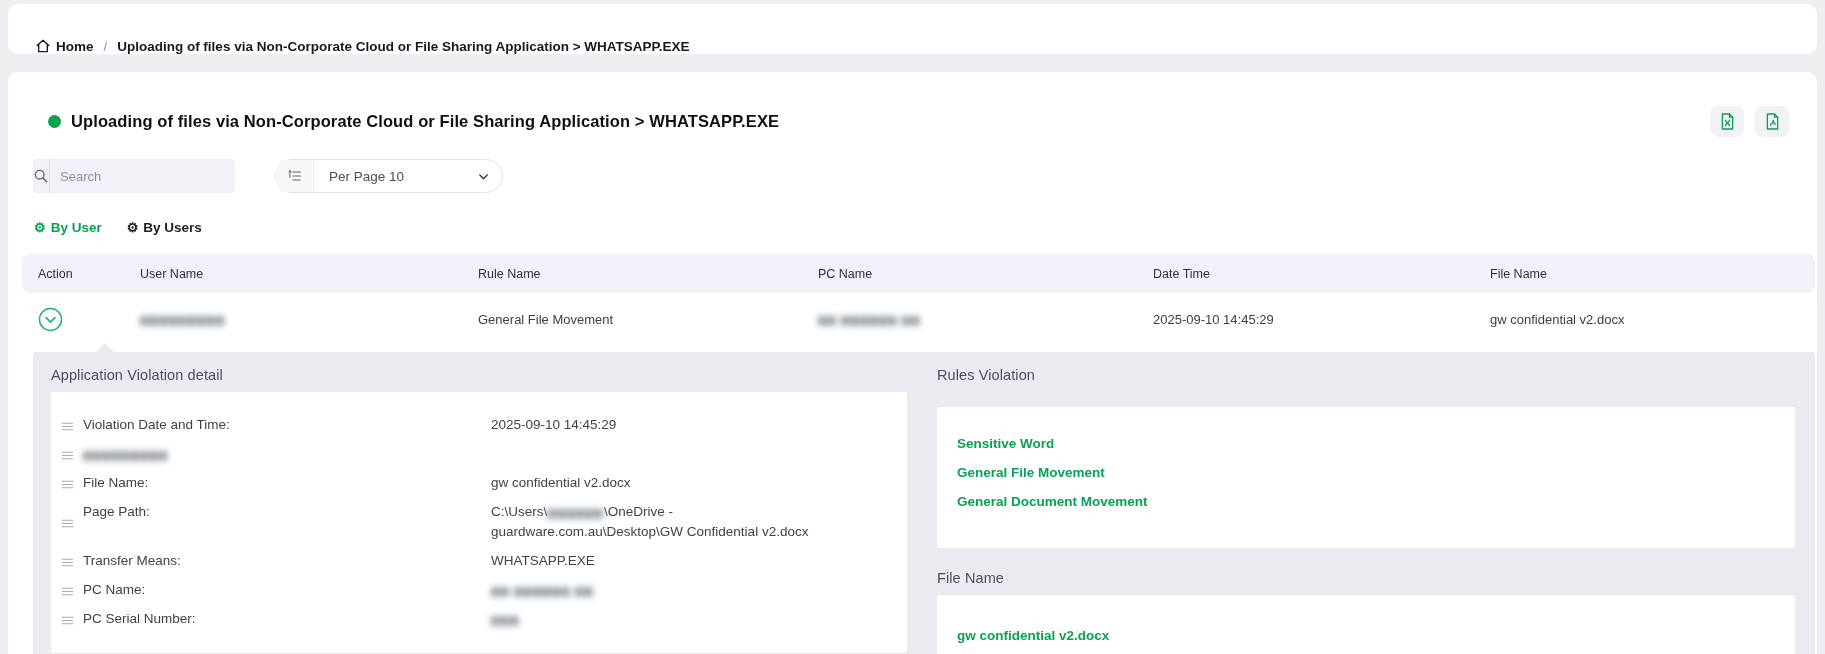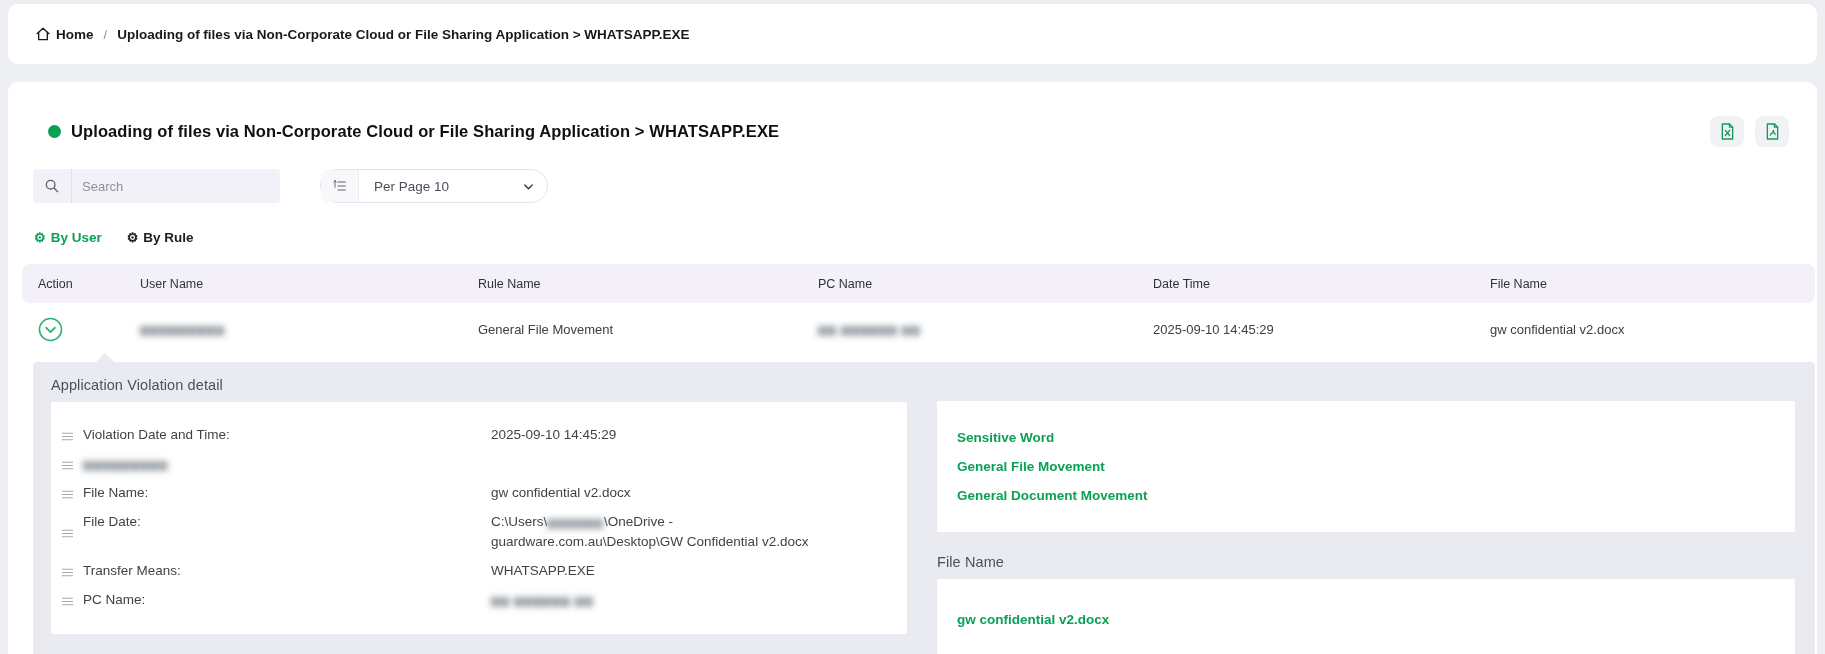--- a/index.html
+++ b/index.html
@@ -4,22 +4,22 @@
 <style>
   * { box-sizing: border-box; margin: 0; padding: 0; }
   html,body { width: 1825px; height: 654px; overflow: hidden; }
   body {
     background: #edeff3;
     font-family: "Liberation Sans", sans-serif;
     color: #3b4046;
   }
   
   .crumb-bar {
-    margin: 4px 8px 0 8px; height: 60px; background: #fff;
-    border-radius: 10px; display: flex; align-items: center;
+    margin: 4px 8px 0 8px; height: 50px; background: #fff;
+    border-radius: 10px; display: flex; align-items: flex-end;
     padding-left: 27px; gap: 7px;
   }
   .crumb-bar .home { display: flex; align-items: center; gap: 5px; cursor: pointer; }
   .crumb-home-label { font-size: 13.5px; font-weight: bold; color: #17191d; }
   .crumb-sep { color: #8b9097; font-size: 13px; padding: 0 3px; }
   .crumb-path { font-size: 13.5px; font-weight: bold; color: #17191d; }
 
   
   .card {
     margin: 18px 8px 0 8px; background: #fff; border-radius: 10px;
@@ -30,21 +30,21 @@
   .page-title { font-size: 16.5px; font-weight: bold; color: #0e1013; letter-spacing: .1px; }
   .export-group { margin-left: auto; display: flex; gap: 11px; }
   .export-btn {
     width: 34px; height: 31px; background: #f0f2f6; border: none; border-radius: 8px;
     display: flex; align-items: center; justify-content: center; cursor: pointer;
   }
 
   
   .controls-row { display: flex; gap: 40px; margin: 22px 0 0 25px; }
   .search-box {
-    width: 247px; height: 34px; background: #f2f1f8; border-radius: 4px;
+    width: 202px; height: 34px; background: #f2f1f8; border-radius: 4px;
     display: flex; align-items: center;
   }
   .search-icon-wrap { width: 39px; display: flex; align-items: center; justify-content: center;
     border-right: 1px solid #e0ddeb; height: 100%; }
   .search-box input {
     border: none; background: transparent; outline: none; flex: 1;
     font-size: 13px; color: #3b4046; padding: 0 10px;
     font-family: "Liberation Sans", sans-serif;
   }
   .search-box input::placeholder { color: #8c919c; }
@@ -90,21 +90,21 @@
   }
   .panel-cols { display: flex; gap: 30px; align-items: flex-start; }
   .panel-col-left { width: 856px; flex: 0 0 auto; }
   .panel-col-right { flex: 1; }
   .panel-heading { font-size: 14.5px; color: #4c5158; margin-bottom: 9px; letter-spacing: .1px; }
   .white-box { background: #fff; border-radius: 2px; }
   .detail-box { padding: 18px 18px 20px 10px; }
   .field-row { display: grid; grid-template-columns: 22px 408px 1fr; padding: 4.5px 0; font-size: 13.5px; color: #3e434a; line-height: 20px; }
   .field-icon { display: flex; align-items: center; justify-content: flex-start; padding-top: 3px; }
   .field-value { max-width: 360px; }
-  .rules-box { padding: 22px 18px 22px 20px; margin-top: 24px; }
+  .rules-box { padding: 22px 18px 32px 20px; margin-top: 24px; }
   .green-link { display: block; color: #0aa155; font-weight: bold; font-size: 13.5px; line-height: 29px; text-decoration: none; cursor: pointer; }
   .file-heading { margin-top: 22px; }
   .files-box { padding: 26px 18px 40px 20px; min-height: 115px; }
 </style>
 </head>
 <body>
 
 <div class="crumb-bar">
   <span class="home">
     <span style="display:flex;">
@@ -173,21 +173,21 @@
     </div>
   </div>
 
   <div class="tabs-row">
     <span class="tab tab-by-user">
       <span class="gear">⚙</span>
       <span>By User</span>
     </span>
     <span class="tab tab-by-rule">
       <span class="gear">⚙</span>
-      <span>By Rule</span>
+      <span>By Users</span>
     </span>
   </div>
 
   <div class="thead grid-cols">
     <span>Action</span>
     <span>User Name</span>
     <span>Rule Name</span>
     <span>PC Name</span>
     <span>Date Time</span>
     <span>File Name</span>
@@ -245,21 +245,21 @@
             <span>File Name:</span>
             <span class="field-value">gw confidential v2.docx</span>
           </div>
 
           <div class="field-row">
             <span class="field-icon">
                 <svg width="13" height="13" viewBox="0 0 14 14" stroke="#a6abb2" stroke-width="1.3">
                   <path d="M1 3.5 H13 M1 7 H13 M1 10.5 H13"></path>
                 </svg>
               </span>
-            <span>File Date:</span>
+            <span>Page Path:</span>
             <span class="field-value"><span>C:\Users\</span><span class="blurred">▆▆▆▆▆▆</span><span>\OneDrive - guardware.com.au\Desktop\GW Confidential v2.docx</span></span>
           </div>
 
           <div class="field-row">
             <span class="field-icon">
                 <svg width="13" height="13" viewBox="0 0 14 14" stroke="#a6abb2" stroke-width="1.3">
                   <path d="M1 3.5 H13 M1 7 H13 M1 10.5 H13"></path>
                 </svg>
               </span>
             <span>Transfer Means:</span>
@@ -269,25 +269,35 @@
           <div class="field-row">
             <span class="field-icon">
                 <svg width="13" height="13" viewBox="0 0 14 14" stroke="#a6abb2" stroke-width="1.3">
                   <path d="M1 3.5 H13 M1 7 H13 M1 10.5 H13"></path>
                 </svg>
               </span>
             <span>PC Name:</span>
             <span class="field-value blurred">▆▆ ▆▆▆▆▆▆ ▆▆</span>
           </div>
 
+          <div class="field-row">
+            <span class="field-icon">
+                <svg width="13" height="13" viewBox="0 0 14 14" stroke="#a6abb2" stroke-width="1.3">
+                  <path d="M1 3.5 H13 M1 7 H13 M1 10.5 H13"></path>
+                </svg>
+              </span>
+            <span>PC Serial Number:</span>
+            <span class="field-value blurred">▆▆▆</span>
+          </div>
 
         </div>
       </div>
 
       <div class="panel-col-right">
+        <div class="panel-heading">Rules Violation</div>
         <div class="white-box rules-box">
           <a class="green-link">Sensitive Word</a>
           <a class="green-link">General File Movement</a>
           <a class="green-link">General Document Movement</a>
         </div>
 
         <div class="panel-heading file-heading">File Name</div>
         <div class="white-box files-box">
           <a class="green-link">gw confidential v2.docx</a>
         </div>

